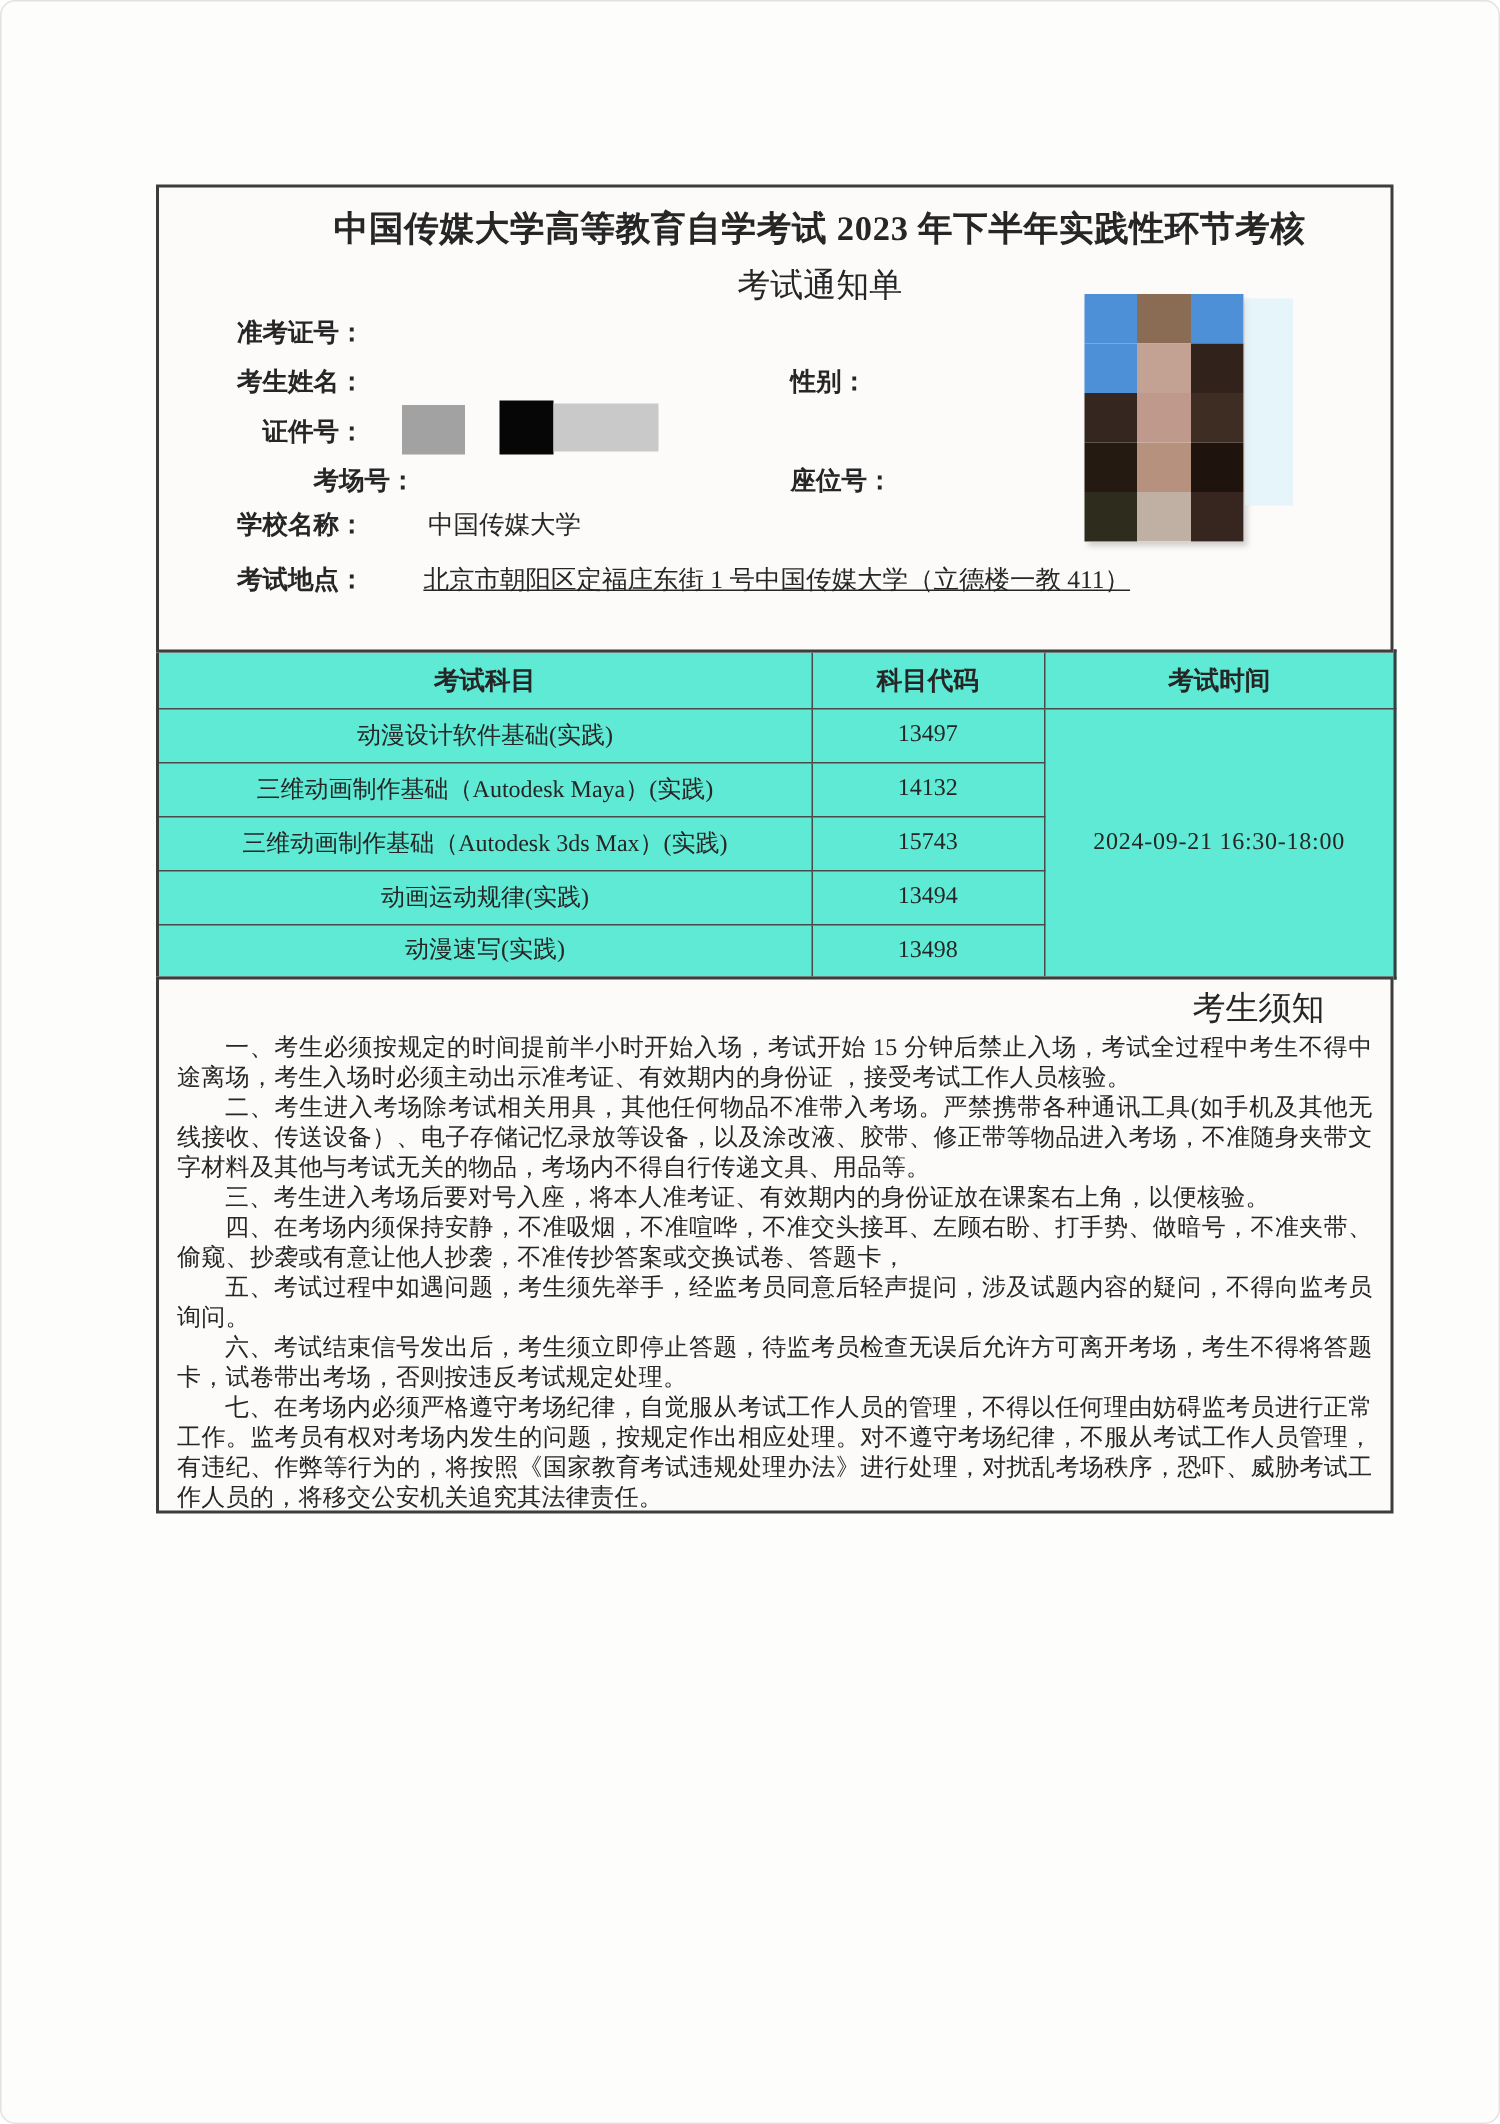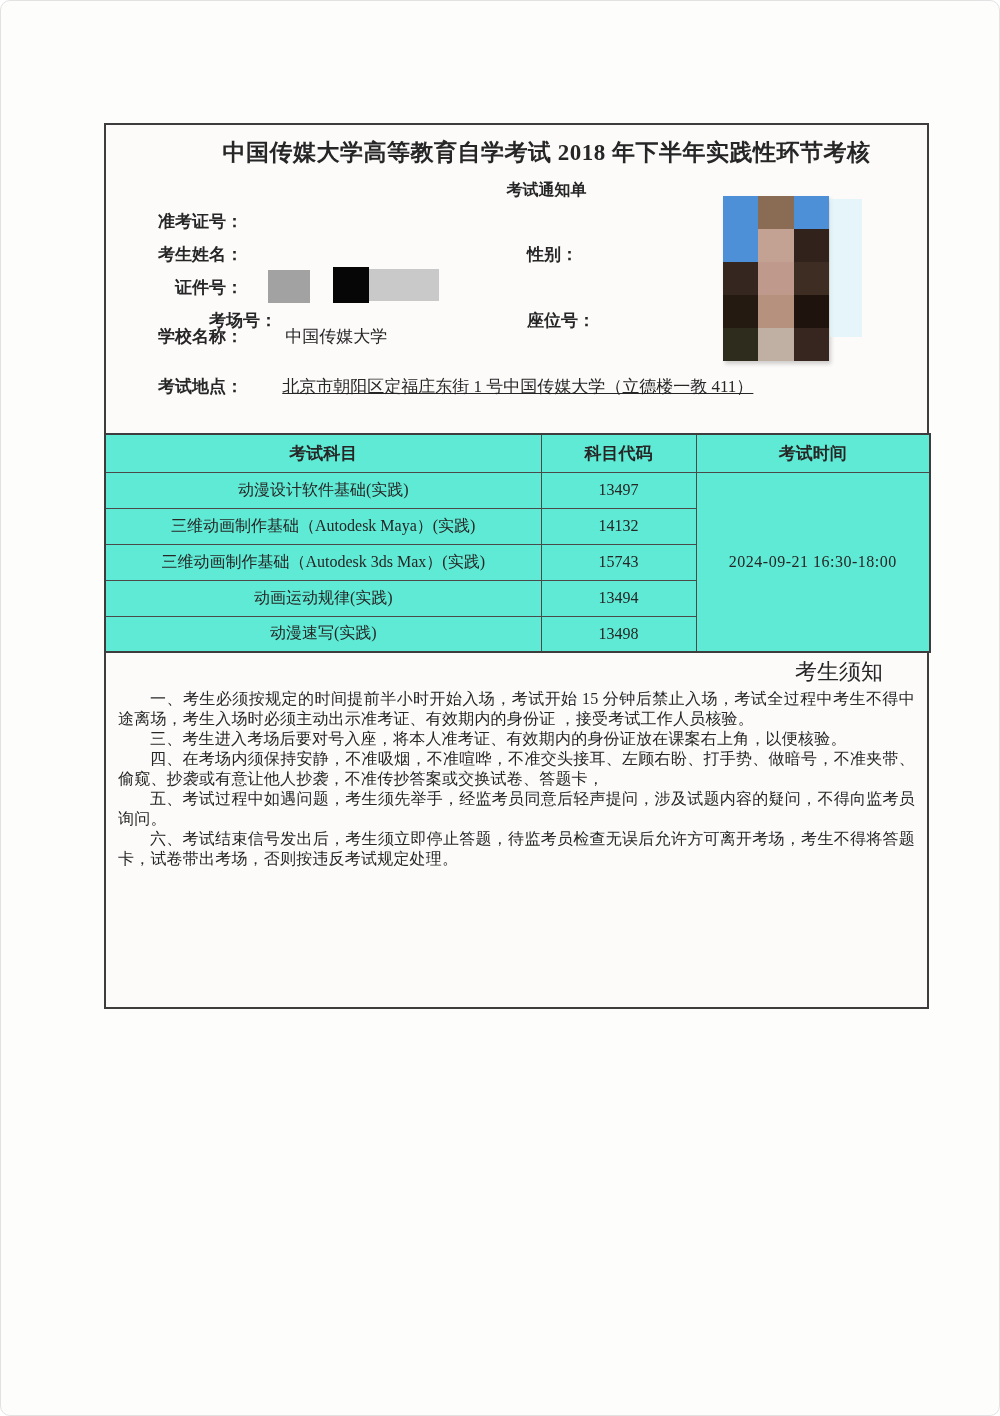--- a/index.html
+++ b/index.html
@@ -15,21 +15,21 @@
     border:1px solid #e2e2e2;
     border-radius:10px;
   }
   .doc {
     position:absolute; left:103px; top:122px; width:825px;
   }
   .box { border:2px solid #3d3d3d; background:#fcfbfa; position:relative; }
   .info-box { height:312px; }
   .titles { padding-top:12px; text-align:center; transform:translateX(30px); }
   .title-1 { font-size:23px; font-weight:bold; letter-spacing:0.5px; line-height:32px; }
-  .title-2 { font-size:16px; font-weight:bold; margin-top:6px; line-height:30px; }
+  .title-2 { font-size:22px; font-weight:normal; margin-top:6px; line-height:30px; }
   .field-row { position:absolute; left:0; height:24px; font-size:17px; white-space:nowrap; }
   .field-label { display:inline-block; width:137px; text-align:right; font-weight:bold;font-family:Liberation Mono, monospace; }
   .field-label.inline { width:auto; }
   .field-value { margin-left:38px; font-weight:normal; }
   .redact { position:absolute; }
   .redact-gray  { left:162px; top:145px; width:42px; height:33px; }
   .redact-black { left:227px; top:142px; width:36px; height:36px; }
   .redact-light { left:263px; top:144px; width:70px; height:32px; }
   .photo {
     position:absolute; left:617px; top:71px; width:106px; height:165px;
@@ -67,21 +67,21 @@
   }
 </style>
 </head>
 <body>
 
 <div class="page">
   <div class="doc">
 
     <div class="box info-box">
       <div class="titles">
-        <div class="title-1">中国传媒大学高等教育自学考试 2018 年下半年实践性环节考核</div>
+        <div class="title-1">中国传媒大学高等教育自学考试 2023 年下半年实践性环节考核</div>
         <div class="title-2">考试通知单</div>
       </div>
 
       <div class="field-row" style="top:85px;">
         <span class="field-label">准考证号：</span>
         <span class="field-value"></span>
       </div>
 
       <div class="field-row" style="top:118px;">
         <span class="field-label">考生姓名：</span>
@@ -101,21 +101,21 @@
 
       <div class="field-row" style="top:184px;margin-left:34px;">
         <span class="field-label">考场号：</span>
         <span class="field-value"></span>
       </div>
       <div class="field-row" style="top:184px; left:421px;">
         <span class="field-label inline">座位号：</span>
         <span class="field-value"></span>
       </div>
 
-      <div class="field-row" style="top:200px;">
+      <div class="field-row" style="top:213px;">
         <span class="field-label">学校名称：</span>
         <span class="field-value">中国传媒大学</span>
       </div>
 
       <div class="field-row" style="top:250px;">
         <span class="field-label">考试地点：</span>
         <span class="field-value" style="margin-left:35px;text-decoration:underline;">北京市朝阳区定福庄东街 1 号中国传媒大学（立德楼一教 411）</span>
       </div>
 
       <div class="photo">
@@ -173,21 +173,23 @@
           <td>动漫速写(实践)</td>
           <td>13498</td>
         </tr>
       </tbody>
     </table>
 
     <div class="box notice-box">
       <div class="notice-heading">考生须知</div>
       <div class="notice-body">
         <p>一、考生必须按规定的时间提前半小时开始入场，考试开始 15 分钟后禁止入场，考试全过程中考生不得中途离场，考生入场时必须主动出示准考证、有效期内的身份证 ，接受考试工作人员核验。</p>
+        <p>二、考生进入考场除考试相关用具，其他任何物品不准带入考场。严禁携带各种通讯工具(如手机及其他无线接收、传送设备）、电子存储记忆录放等设备，以及涂改液、胶带、修正带等物品进入考场，不准随身夹带文字材料及其他与考试无关的物品，考场内不得自行传递文具、用品等。</p>
         <p>三、考生进入考场后要对号入座，将本人准考证、有效期内的身份证放在课案右上角，以便核验。</p>
         <p>四、在考场内须保持安静，不准吸烟，不准喧哗，不准交头接耳、左顾右盼、打手势、做暗号，不准夹带、偷窥、抄袭或有意让他人抄袭，不准传抄答案或交换试卷、答题卡，</p>
         <p>五、考试过程中如遇问题，考生须先举手，经监考员同意后轻声提问，涉及试题内容的疑问，不得向监考员询问。</p>
         <p>六、考试结束信号发出后，考生须立即停止答题，待监考员检查无误后允许方可离开考场，考生不得将答题卡，试卷带出考场，否则按违反考试规定处理。</p>
+        <p>七、在考场内必须严格遵守考场纪律，自觉服从考试工作人员的管理，不得以任何理由妨碍监考员进行正常工作。监考员有权对考场内发生的问题，按规定作出相应处理。对不遵守考场纪律，不服从考试工作人员管理，有违纪、作弊等行为的，将按照《国家教育考试违规处理办法》进行处理，对扰乱考场秩序，恐吓、威胁考试工作人员的，将移交公安机关追究其法律责任。</p>
       </div>
     </div>
 
   </div>
 </div>
 
 </body></html>

